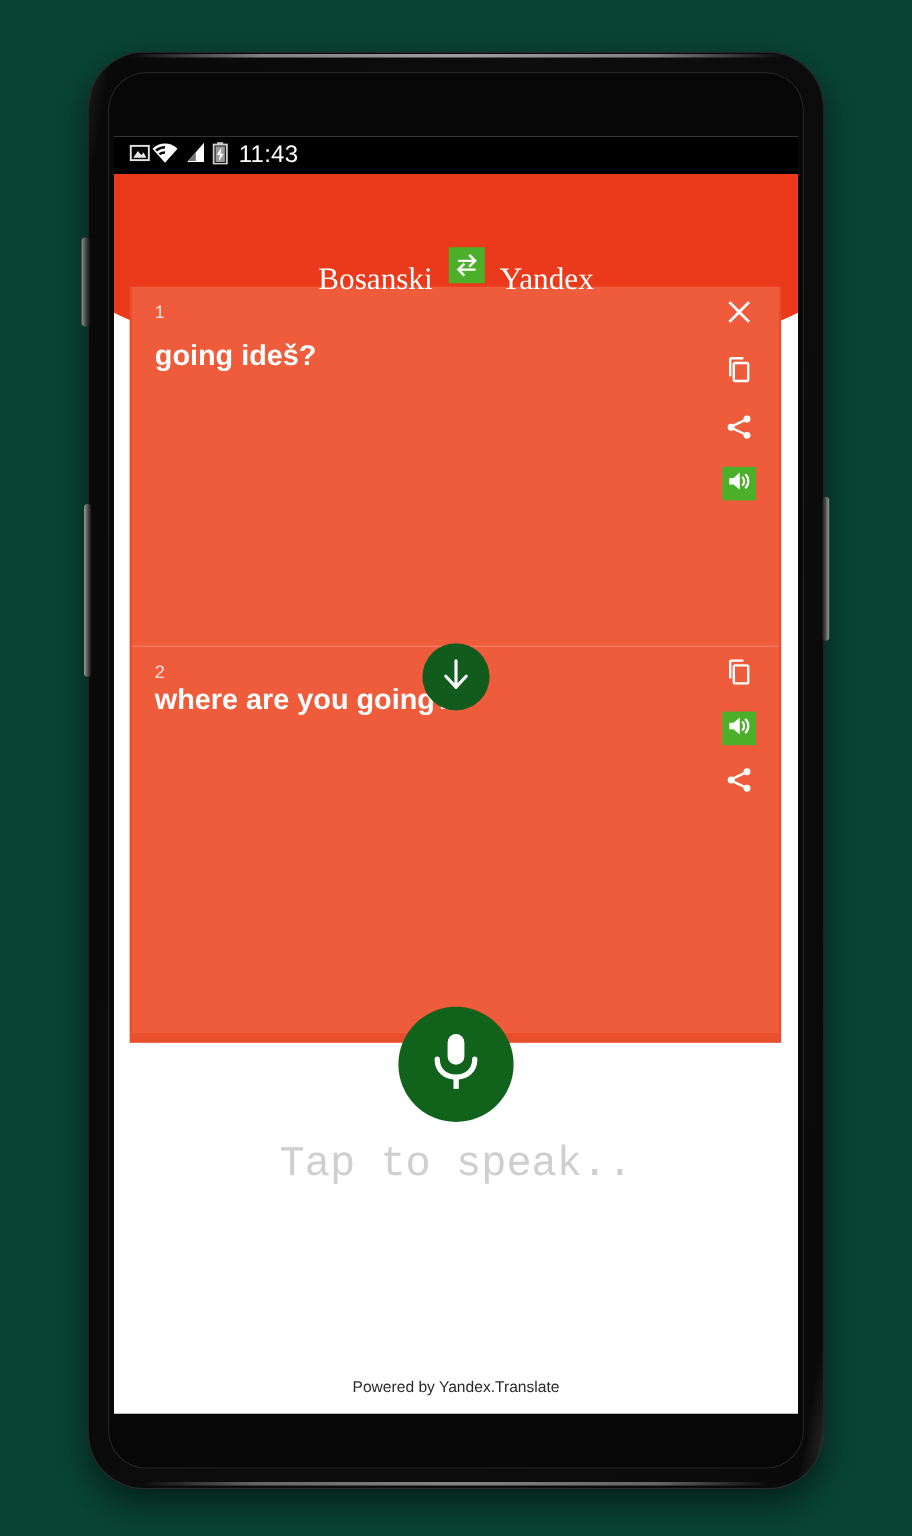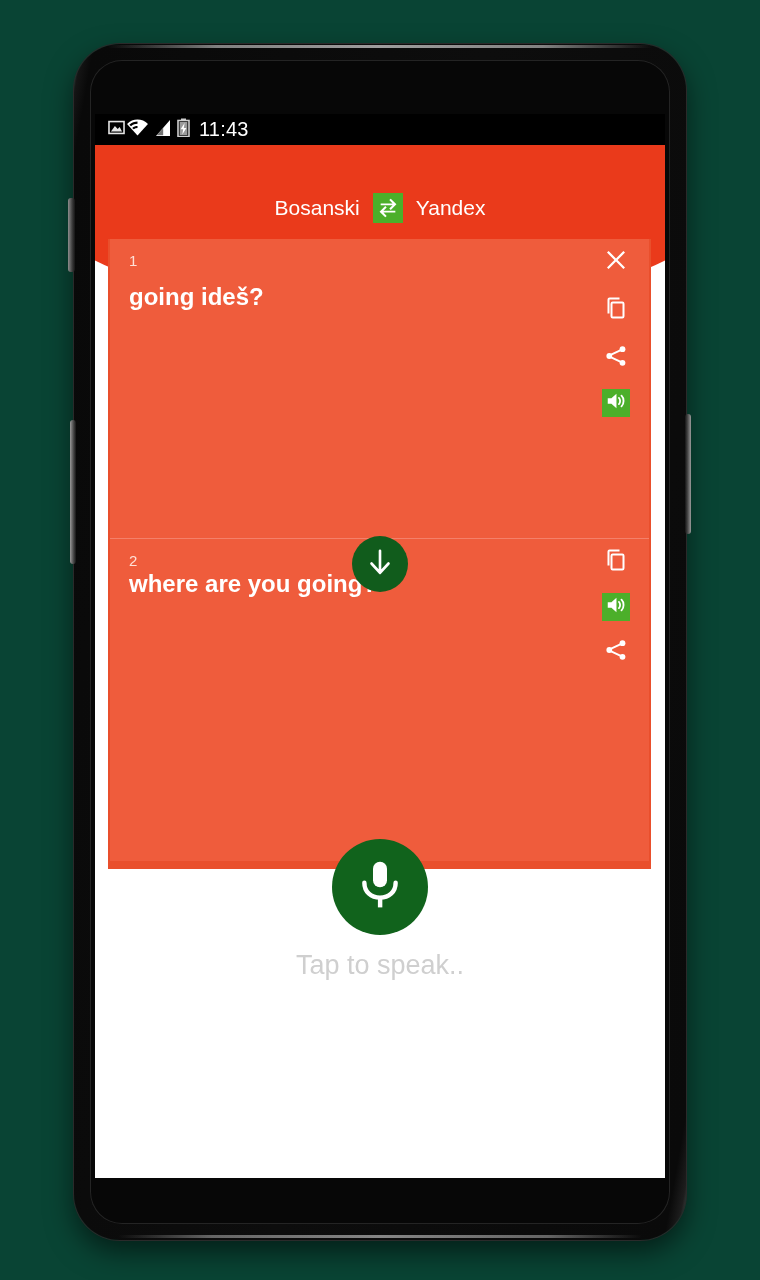--- a/index.html
+++ b/index.html
@@ -147,22 +147,23 @@
     position: absolute;
     left: 0; right: 0; top: 48px;
     z-index: 4;
     display: flex;
     align-items: center;
     justify-content: center;
     gap: 13px;
   }
   .lang-label {
     color: #ffffff;
-    font-size: 21px;
-    font-family: Liberation Sans, sans-serif;
+    font-size: 26px;
+    font-family: Liberation Serif, serif;
+    margin-top: 25px;
   }
   #swap-languages-button {
     width: 30px; height: 30px;
     background: #4caf2a;
     display: flex; align-items: center; justify-content: center;
     cursor: pointer;
   }
   #swap-languages-button svg { display:block; }
 
   
@@ -251,22 +252,22 @@
     display: flex; align-items: center; justify-content: center;
     z-index: 9;
     cursor: pointer;
   }
   #tap-to-speak {
     position: absolute;
     left: 0; right: 0;
     top: 805px;
     text-align: center;
     color: #cfcfcf;
-    font-size: 27px;
-    font-family: Liberation Sans, sans-serif;
+    font-size: 35px;
+    font-family: Liberation Mono, monospace;
     z-index: 4;
   }
   #powered-by {
     position: absolute;
     left: 0; right: 0;
     bottom: 15px;
     text-align: center;
     color: #2b2b2b;
     font-size: 13px;
     font-family: "Liberation Sans", sans-serif;
@@ -436,14 +437,15 @@
         <svg width="56" height="56" viewBox="0 0 24 24">
           <rect x="9" y="2" width="6" height="11" rx="3" fill="#ffffff"></rect>
           <path d="M5.3 11 C5.3 15 8.2 17.4 12 17.4 C15.8 17.4 18.7 15 18.7 11" fill="none" stroke="#ffffff" stroke-width="1.9" stroke-linecap="round"></path>
           <rect x="11.1" y="17.4" width="1.9" height="4.2" fill="#ffffff"></rect>
         </svg>
       </span>
     </div>
 
     <div id="tap-to-speak">Tap to speak..</div>
 
+    <div id="powered-by">Powered by Yandex.Translate</div>
   </div>
 </div>
 
 </body></html>

